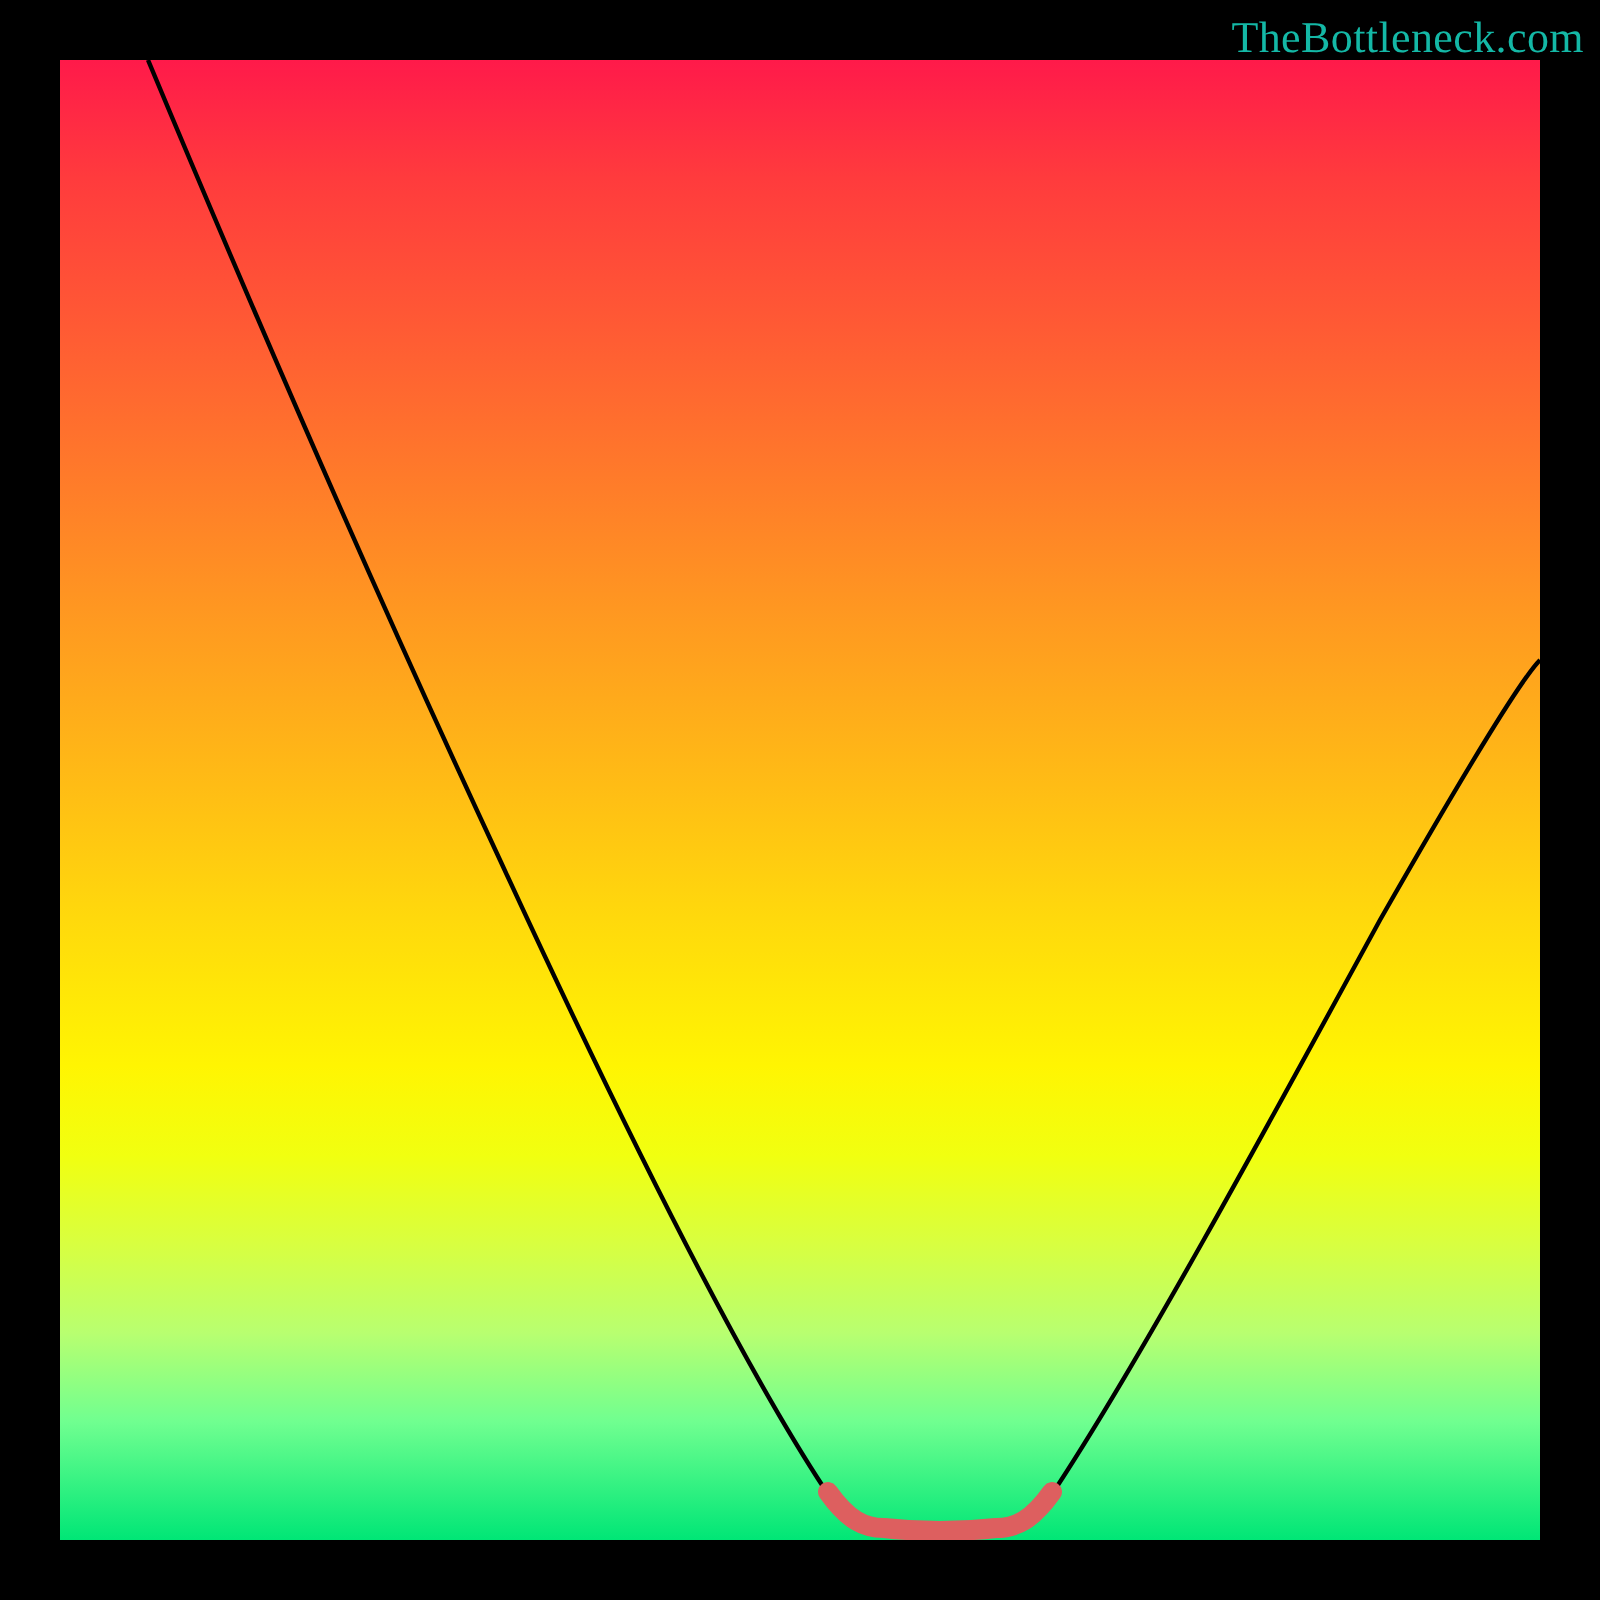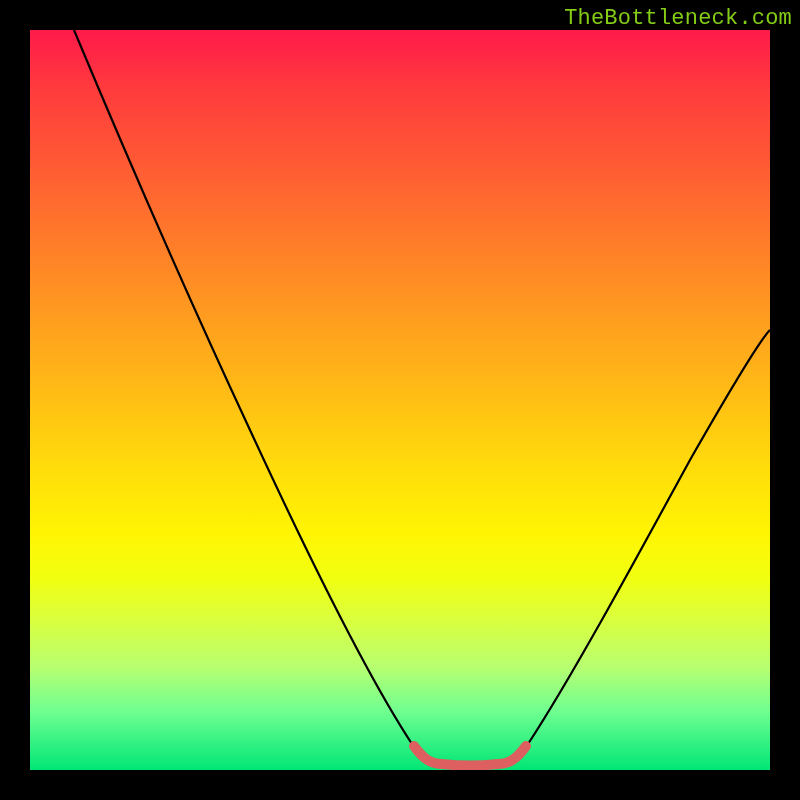--- a/index.html
+++ b/index.html
@@ -36,23 +36,23 @@
     left: 0;
     top: 0;
     width: 740px;
     height: 740px;
     pointer-events: none;
   }
   .attrib {
     position: absolute;
     top: 6px;
     right: 8px;
-    font-family: Liberation Mono, monospace;
+    font-family: Liberation Serif, serif;
     font-size: 22px;
-    color: #84cc16;
+    color: #14b8a6;
     font-weight: 500;
     letter-spacing: 0.2px;
   }
 </style>
 </head>
 <body>
 
 <div class="frame">
 
   <div class="plot-area">

